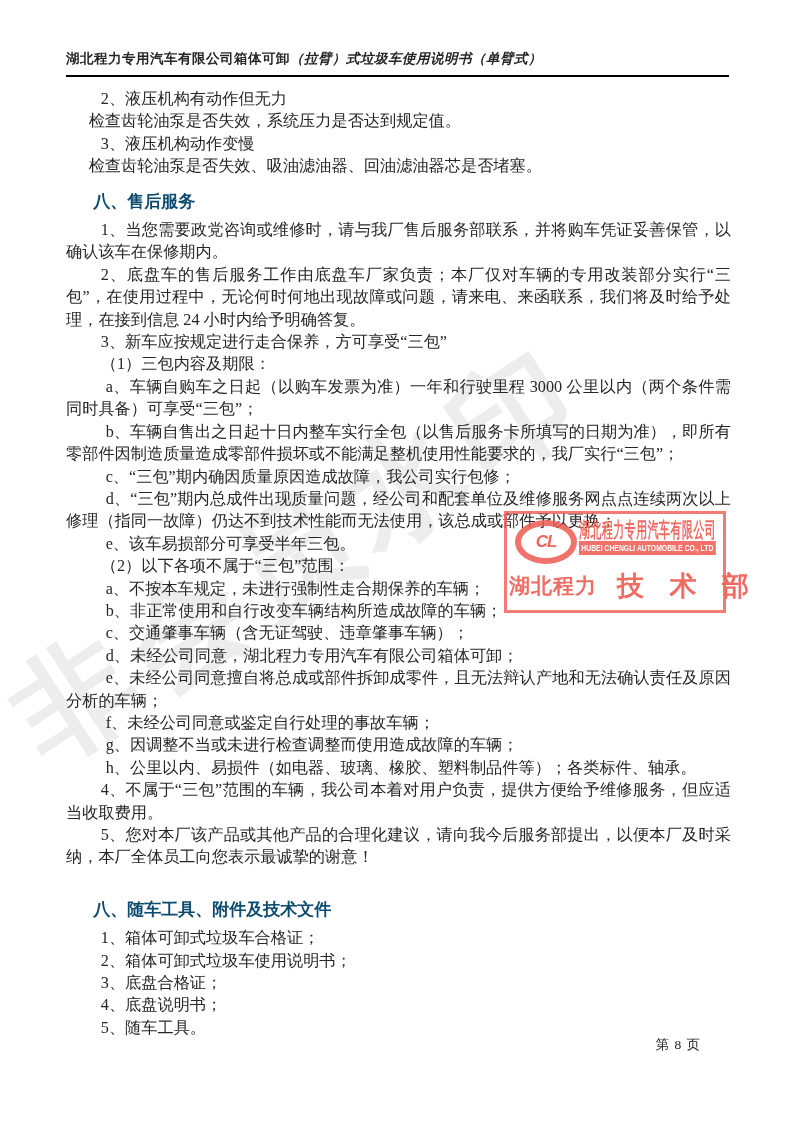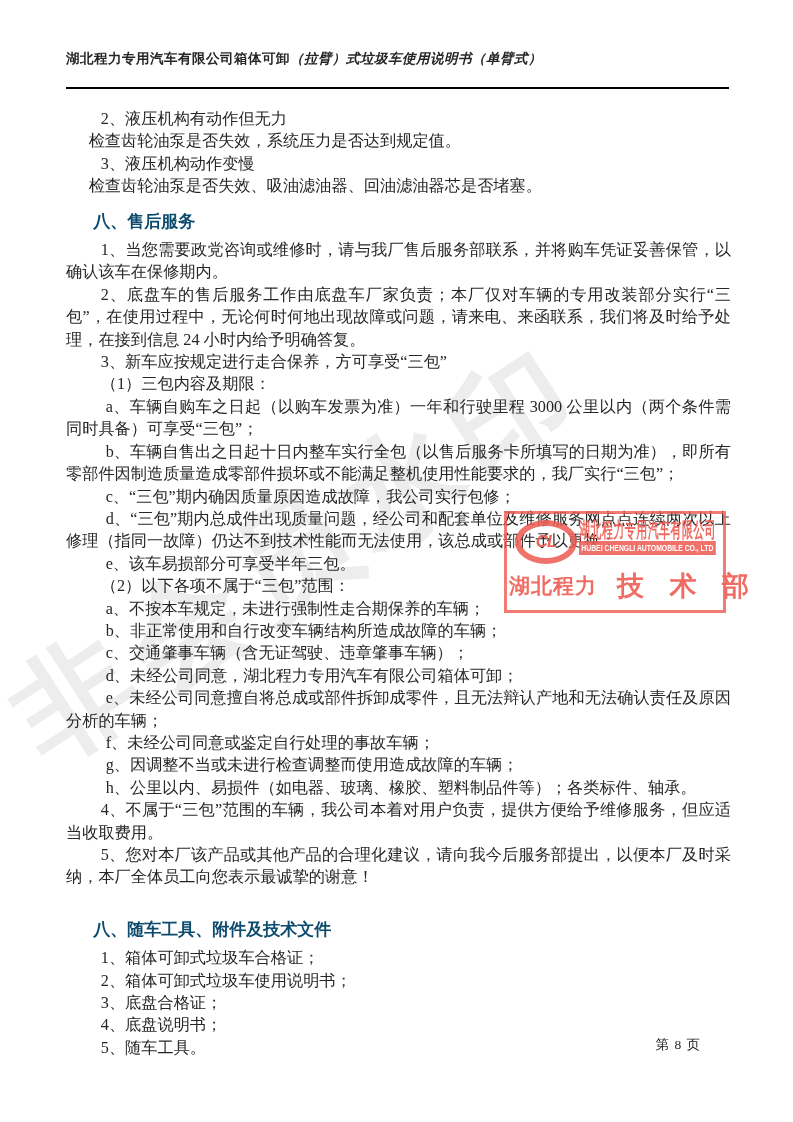--- a/index.html
+++ b/index.html
@@ -3,36 +3,36 @@
 <meta charset="utf-8">
 <style>
   html,body{margin:0;padding:0;background:#8a8a8a;}
   .page{
     position:relative;width:793px;height:1122px;margin:0 auto;background:#ffffff;
     overflow:hidden;font-family:"Liberation Serif","DejaVu Serif",serif;color:#262626;
   }
   
   .header{
     position:absolute;left:66px;right:64px;top:50px;z-index:2;
-    border-bottom:2px solid #000;padding-bottom:19px;
+    border-bottom:2px solid #000;padding-bottom:7px;
     font-size:13.5px;font-weight:bold;letter-spacing:.5px;white-space:nowrap;
   }
   .header .kai{font-style:italic;font-weight:bold;}
   
   .watermark{
     position:absolute;left:26px;top:652px;z-index:1;
     transform:rotate(-33deg);transform-origin:0 50%;
     font-family:"Liberation Sans","DejaVu Sans",sans-serif;font-weight:bold;
     font-size:118px;letter-spacing:12px;white-space:nowrap;
     color:rgba(95,95,95,0.11);
   }
   
   .content{
     position:absolute;left:66px;right:62px;top:88px;z-index:2;
-    font-size:16.2px;line-height:22.4px;text-align:justify;margin-top:20px;
+    font-size:16.2px;line-height:22.4px;text-align:justify;
   }
   .content p{margin:0;}
   .ind{text-indent:2.15em;}
   .ind1{text-indent:1.4em;}
   .led{text-indent:2.45em;}
   .heading{
     font-family:"Liberation Sans","DejaVu Sans",sans-serif;font-weight:bold;
     font-size:17px;color:#0c4a6e;text-indent:1.6em;margin-top:13px !important;margin-bottom:6px !important;
   }
   .heading2{margin-top:30px !important;}

